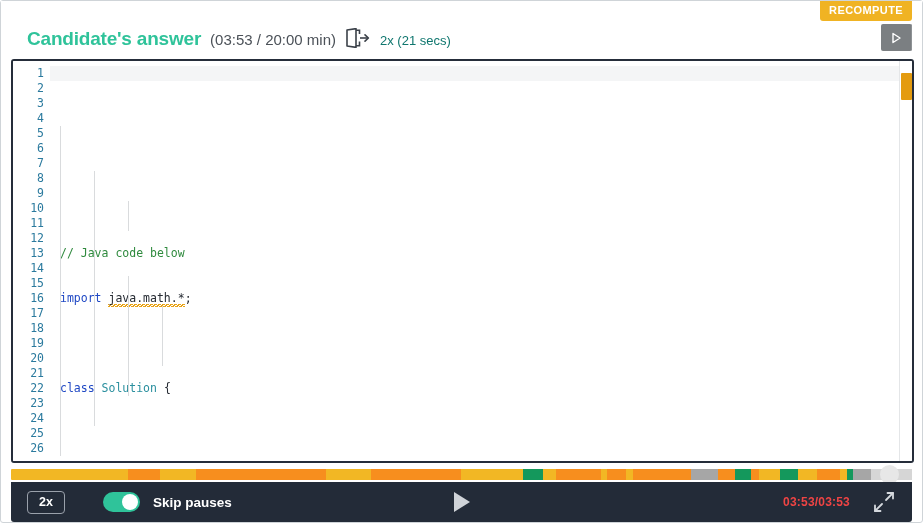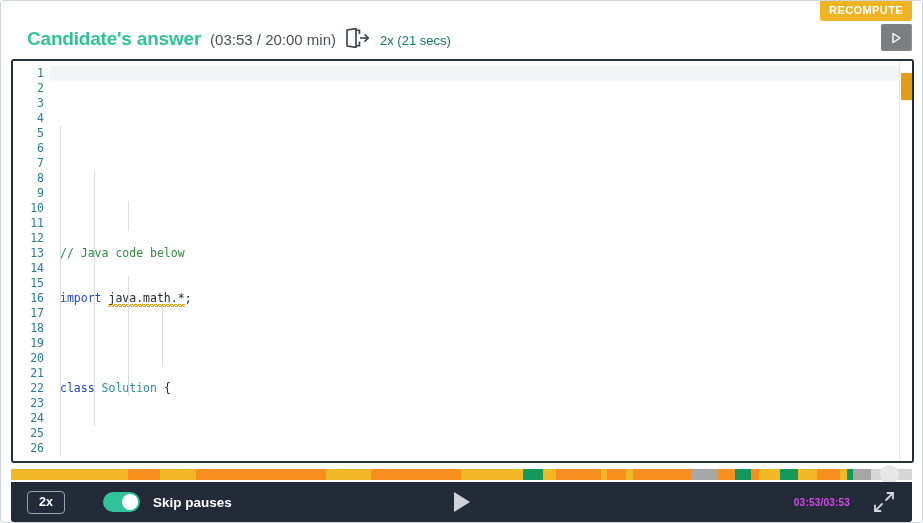--- a/index.html
+++ b/index.html
@@ -255,22 +255,22 @@
     position: absolute;
     left: 50%;
     transform: translateX(-50%);
     width: 26px; height: 26px;
     display: flex; align-items: center; justify-content: center;
     cursor: pointer;
   }
   .time-code {
     position: absolute;
     right: 62px;
-    color: #d946ef;
-    font-size: 10px;
+    color: #ef4444;
+    font-size: 12px;
     font-weight: bold;
     letter-spacing: 0.2px;
   }
   .fs-btn {
     position: absolute;
     right: 17px;
     width: 22px; height: 22px;
     cursor: pointer;
   }
 </style>

